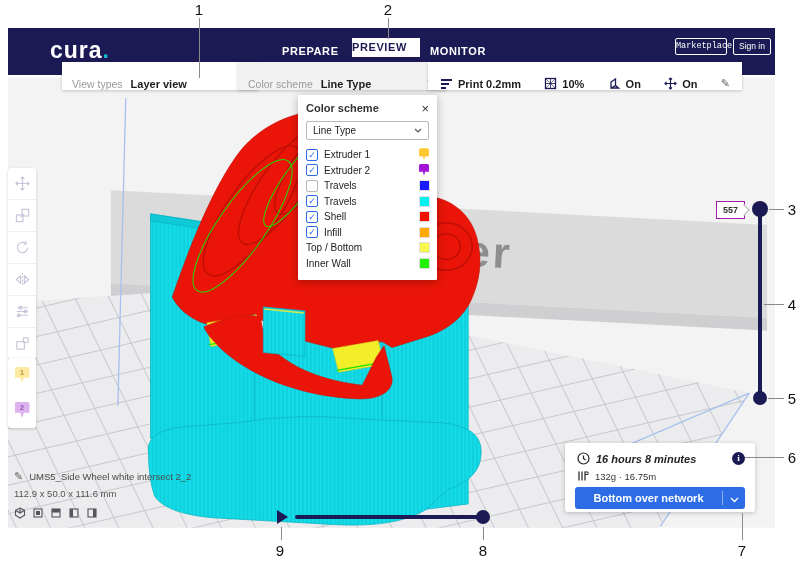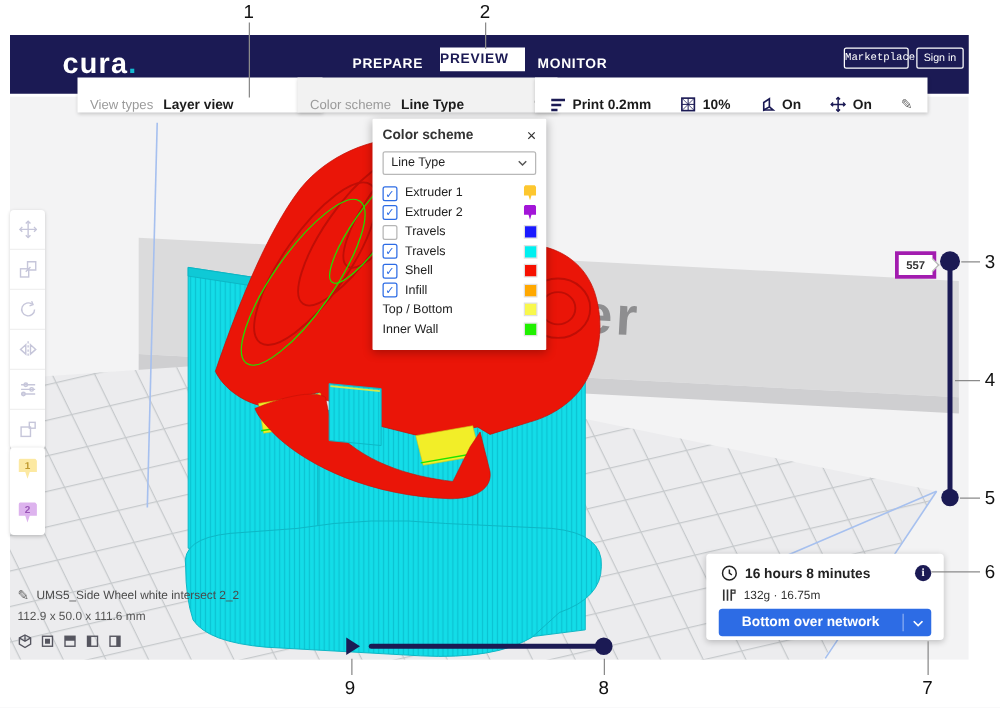--- a/index.html
+++ b/index.html
@@ -61,32 +61,32 @@
   .minfo{position:absolute;left:14px;top:470px;color:#4a4a4a;}
   .minfo .r1{display:flex;align-items:center;gap:6px;font-size:9.5px;}
   .minfo .r2{font-size:9.5px;margin-top:5px;color:#555;}
   .minfo .r3{display:flex;gap:6px;margin-top:8px;}
   .vicon{cursor:pointer;display:inline-flex;}
 
   
   .layer-track{position:absolute;left:758px;top:209px;width:4px;height:189px;background:#1b1a54;border-radius:2px;}
   .lh{position:absolute;background:#1b1a54;border-radius:50%;cursor:pointer;}
   .layer-label{position:absolute;left:716px;top:201px;width:27px;height:16px;background:#fff;
-      border:3px solid #a21caf;font-size:9px;font-weight:bold;color:#333;text-align:center;line-height:16px;}
+      border:1px solid #a21caf;font-size:9px;font-weight:bold;color:#333;text-align:center;line-height:16px;}
   .layer-label::after{content:"";position:absolute;right:-4px;top:4px;width:7px;height:7px;background:#fff;
       border-top:1px solid #b5b5b5;border-right:1px solid #b5b5b5;transform:rotate(45deg);}
   .sim-play{position:absolute;left:277px;top:510px;width:0;height:0;cursor:pointer;
       border-left:11px solid #1b1a54;border-top:7px solid transparent;border-bottom:7px solid transparent;}
   .sim-track{position:absolute;left:295px;top:515px;width:188px;height:4px;background:#1b1a54;border-radius:2px;}
 
   
   .pp{position:absolute;left:565px;top:443px;width:190px;height:69px;background:#fff;border-radius:3px;
       box-shadow:0 1px 5px rgba(0,0,0,.22);}
   .pp-time{position:absolute;left:12px;top:9px;display:flex;align-items:center;gap:6px;
-      font-size:11px;font-weight:bold;color:#222;}
+      font-size:11px;font-weight:bold;color:#222;font-style:italic;}
   .pp-mat{position:absolute;left:12px;top:27px;display:flex;align-items:center;gap:6px;font-size:9.5px;color:#333;}
   .pp-info{position:absolute;right:10px;top:9px;width:13px;height:13px;border-radius:50%;background:#1b1a54;
       color:#fff;font-size:9px;font-weight:bold;text-align:center;line-height:13px;
       font-family:"Liberation Serif", serif;cursor:pointer;}
   .pp-btn{position:absolute;left:10px;top:44px;width:170px;height:22px;background:#2d6ce5;border-radius:3px;
       display:flex;align-items:center;color:#fff;cursor:pointer;}
   .pp-btn .bl{flex:1;text-align:center;font-size:11px;font-weight:bold;}
   .pp-btn .dv{width:1px;height:14px;background:rgba(255,255,255,.45);}
   .pp-btn .ca{width:22px;text-align:center;}
 

